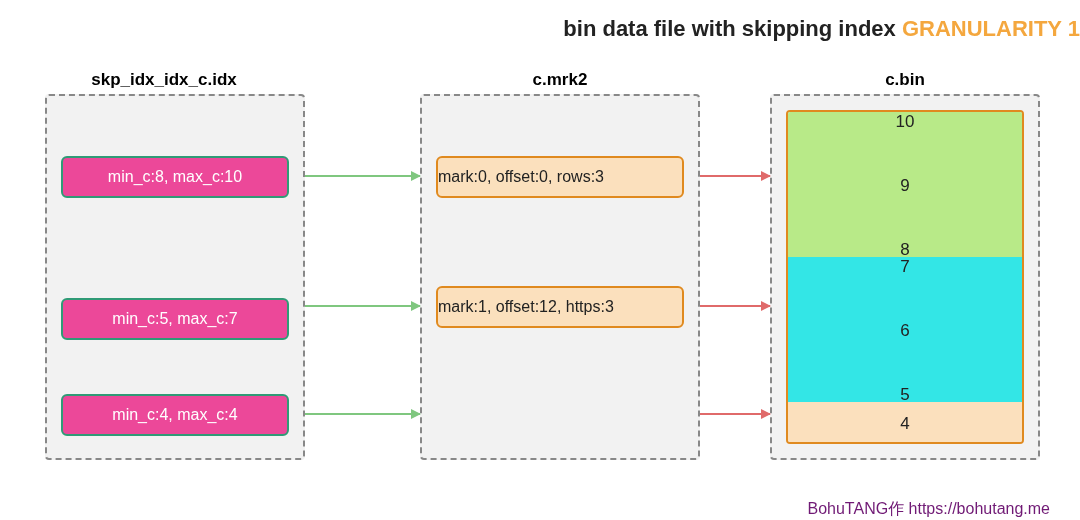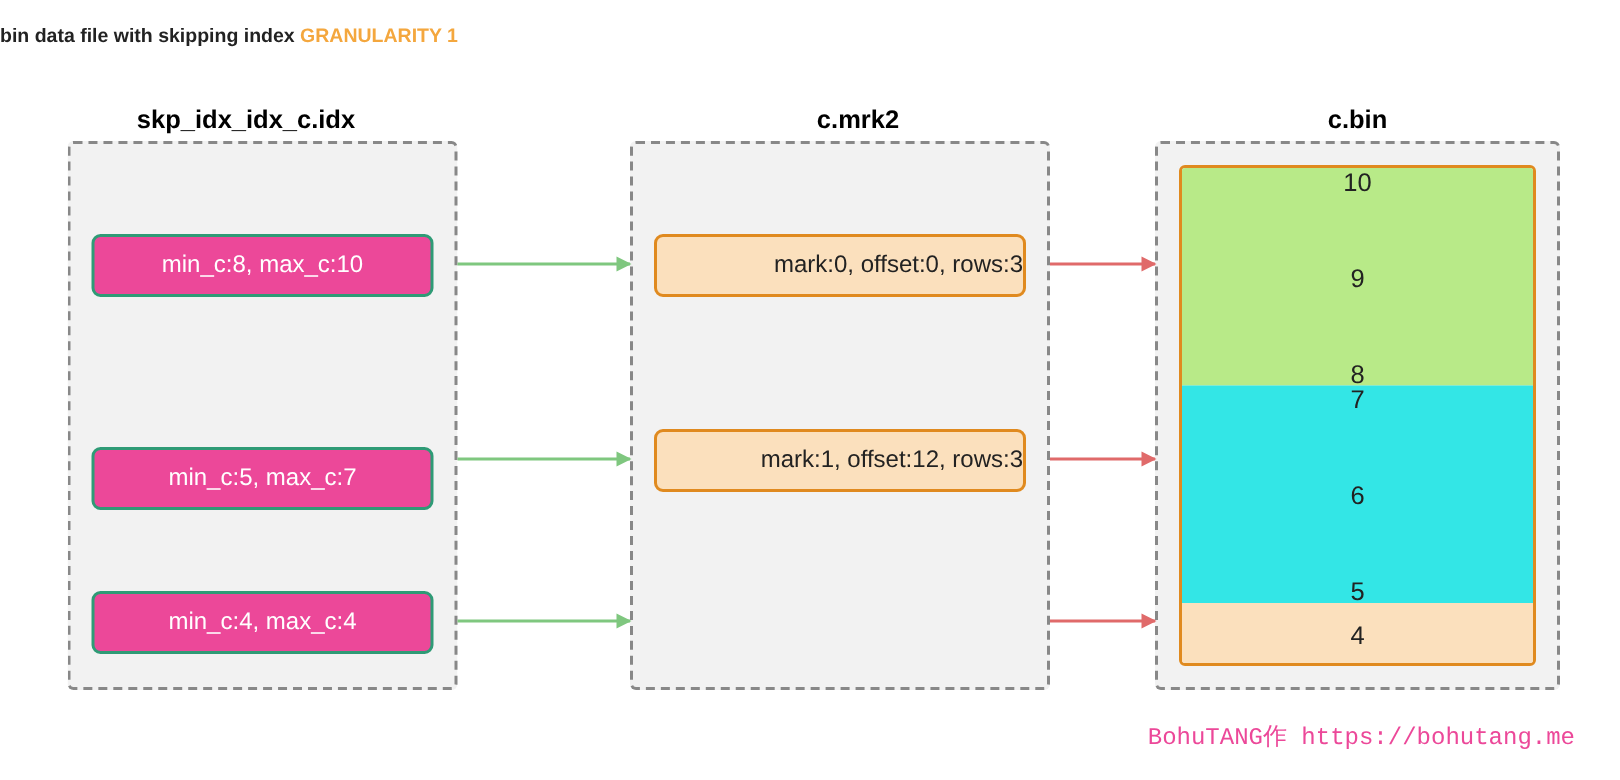--- a/index.html
+++ b/index.html
@@ -9,22 +9,22 @@
     width: 1080px;
     height: 520px;
     font-family: Arial, Helvetica, sans-serif;
     background: #fff;
     position: relative;
   }
   .title {
     position: absolute;
     top: 16px;
     left: 0; right: 0;
-    text-align: left;
-    font-size: 13px;
+    text-align: right;
+    font-size: 22px;
     font-weight: bold;
     color: #222;
   }
   .title .hl { color: #f4a73e; }
   .col-label {
     position: absolute;
     top: 70px;
     font-weight: bold;
     font-size: 17px;
     text-align: center;
@@ -54,21 +54,21 @@
     position: absolute;
     left: 14px;
     right: 14px;
     height: 42px;
     line-height: 38px;
     border: 2px solid #e08a1f;
     border-radius: 6px;
     background: #fbe0bd;
     color: #222;
     font-size: 16px;
-    text-align: right;
+    text-align: left;
   }
   .bin-inner {
     position: absolute;
     left: 14px; right: 14px; top: 14px; bottom: 14px;
     border: 2px solid #e08a1f;
     border-radius: 4px;
     overflow: hidden;
   }
   .bin-seg {
     position: absolute;
@@ -94,47 +94,47 @@
     top: 50%;
     width: 0; height: 0;
     border-top: 5px solid transparent;
     border-bottom: 5px solid transparent;
     transform: translateY(-50%);
   }
   .arrow.green::after { border-left: 10px solid #7fc77f; }
   .arrow.red::after { border-left: 10px solid #e06a6a; }
   .credit {
     position: absolute;
-    bottom: 18px;
+    bottom: 0;
     right: 30px;
     font-size: 16px;
-    font-family: Liberation Mono, monospace;
-    color: #ec4899;
+    font-family: Liberation Sans, sans-serif;
+    color: #701a75;
   }
 </style>
 </head>
 <body>
 
 <div class="title">
   <span>bin data file with skipping index </span><span class="hl">GRANULARITY 1</span>
 </div>
 
 <div class="col-label" style="left:34px;width:260px">skp_idx_idx_c.idx</div>
-<div class="col-label" style="left:432px;width:280px">c.mrk2</div>
+<div class="col-label" style="left:420px;width:280px">c.mrk2</div>
 <div class="col-label" style="left:770px;width:270px">c.bin</div>
 
 <div class="panel" id="panel-idx" style="left:45px;width:260px">
     <div class="idx-box" style="top: 60px;">min_c:8, max_c:10</div>
     <div class="idx-box" style="top: 202px;">min_c:5, max_c:7</div>
     <div class="idx-box" style="top: 298px;">min_c:4, max_c:4</div>
   </div>
 
 <div class="panel" id="panel-mrk" style="left:420px;width:280px">
     <div class="mrk-box" style="top: 60px;">mark:0, offset:0,  rows:3</div>
-    <div class="mrk-box" style="top: 190px;">mark:1, offset:12,  rows:3</div>
+    <div class="mrk-box" style="top: 190px;">mark:1, offset:12,  https:3</div>
   </div>
 
 <div class="panel" id="panel-bin" style="left:770px;width:270px">
   <div class="bin-inner" id="bin-inner">
       <div class="bin-seg" style="top: 0px; height: 145px; background: rgb(184, 234, 136);">
         <div>10</div>
         <div>9</div>
         <div>8</div>
       </div>
       <div class="bin-seg" style="top: 145px; height: 145px; background: rgb(51, 230, 230);">

